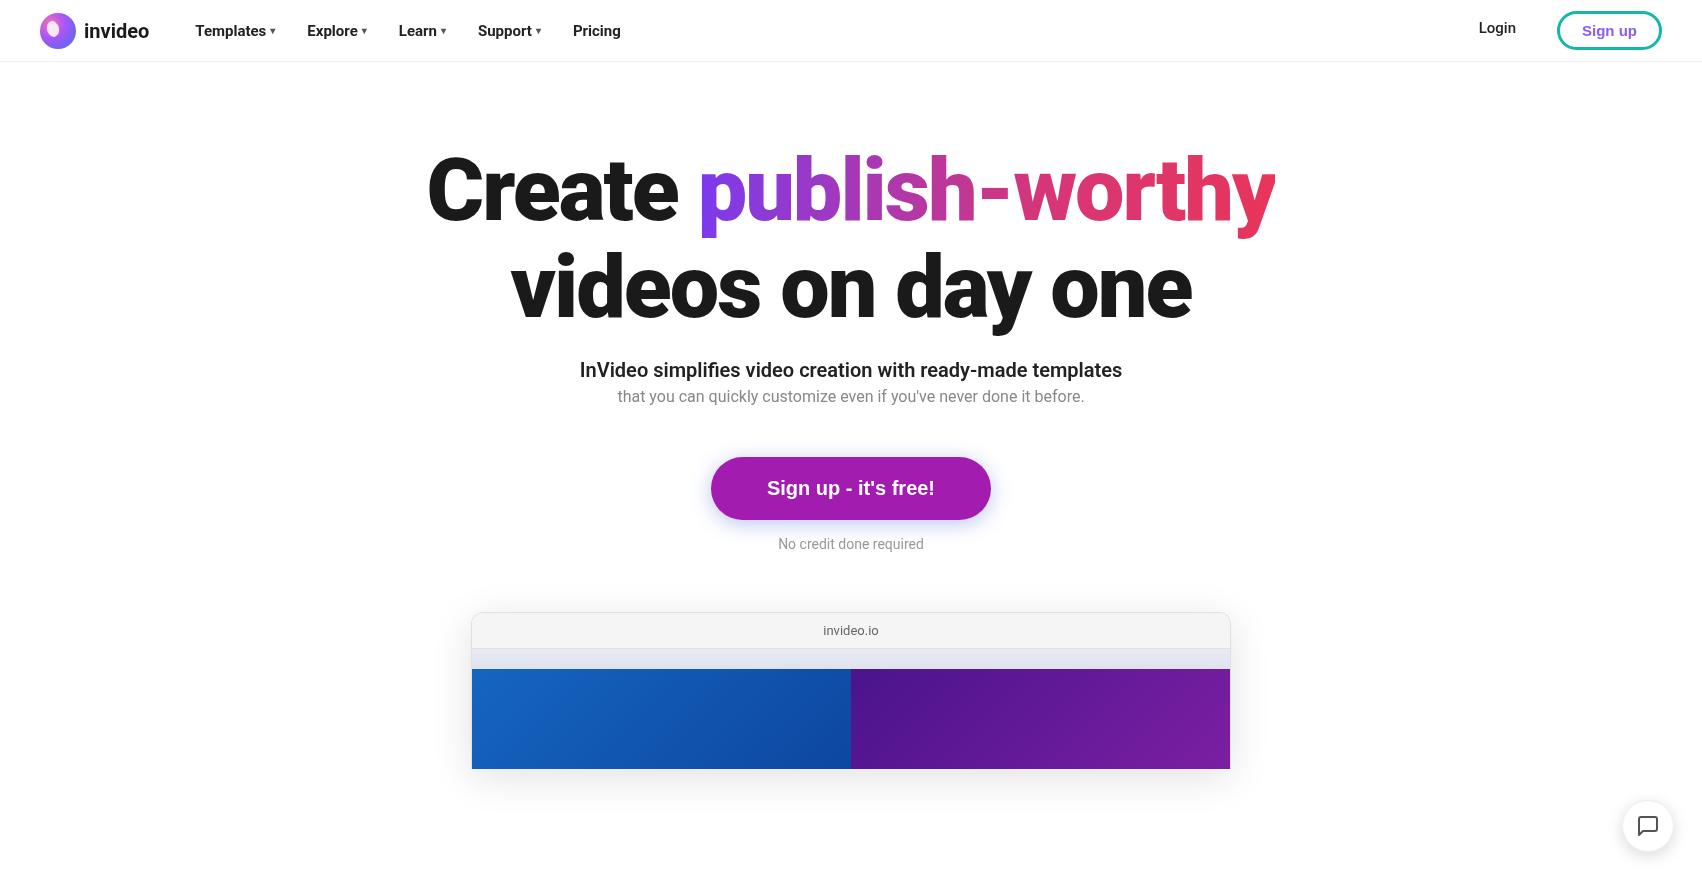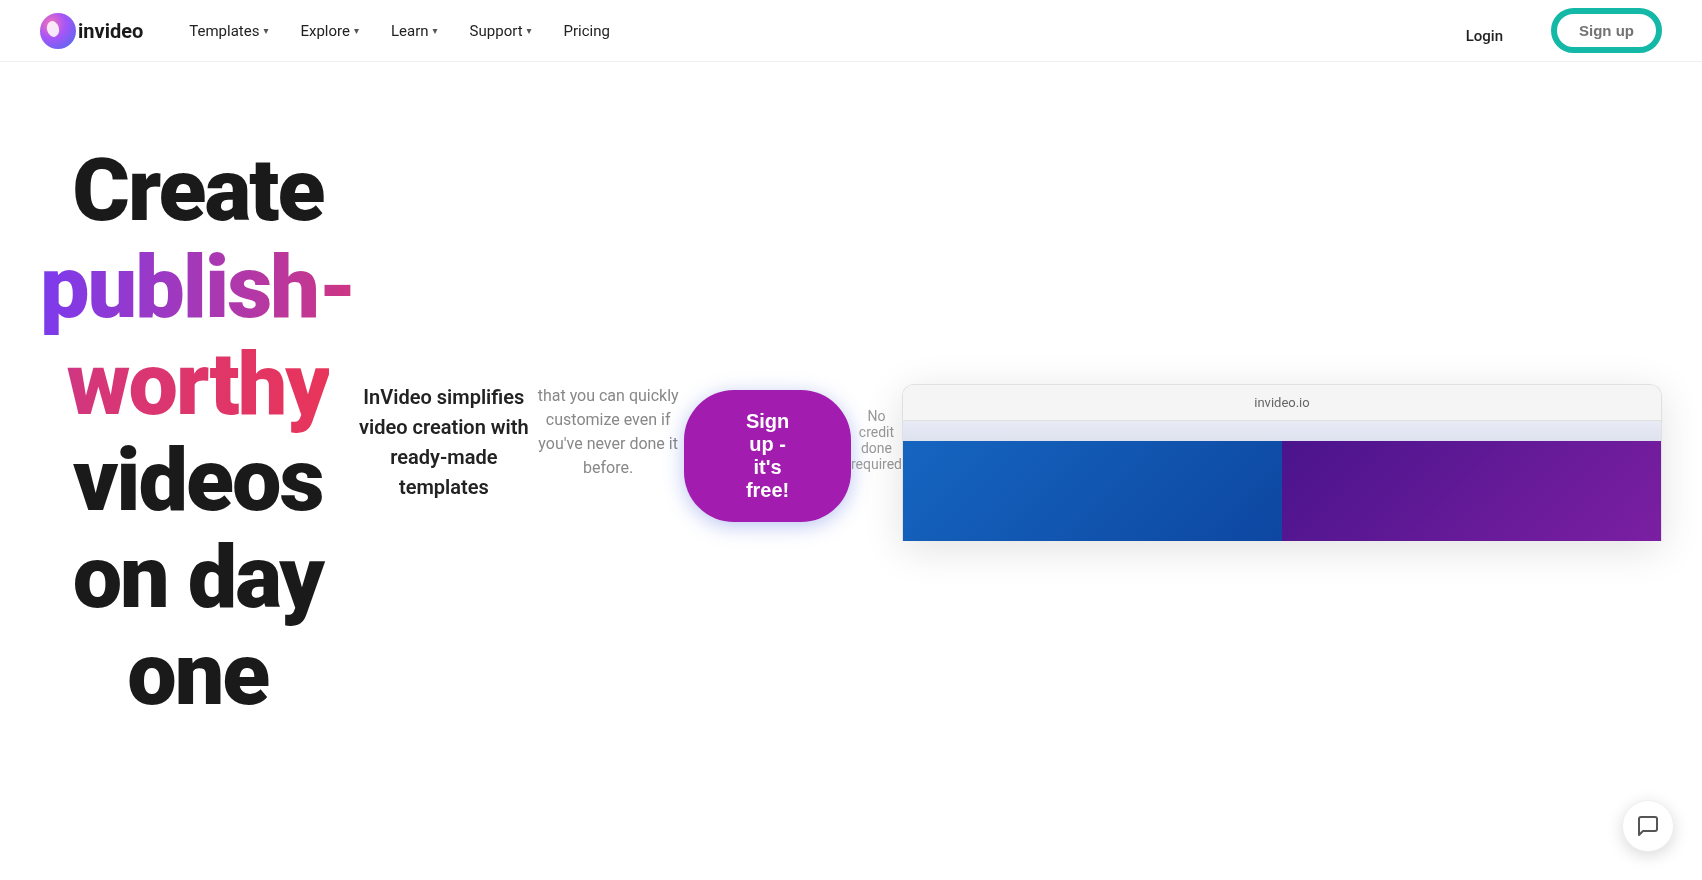--- a/index.html
+++ b/index.html
@@ -25,21 +25,21 @@
       border-bottom: 1px solid #f0f0f0;
       background: #fff;
       position: sticky;
       top: 0;
       z-index: 100;
     }
 
     .logo-area {
       display: flex;
       align-items: center;
-      gap: 2px;
+      gap: 8px;
       text-decoration: none;
       margin-right: 32px;
     }
 
     .logo-icon {
       width: 36px;
       height: 36px;
     }
 
     .logo-text {
@@ -57,62 +57,62 @@
 
     .nav-item {
       display: flex;
       align-items: center;
       gap: 4px;
       padding: 8px 14px;
       font-size: 15px;
       color: #222;
       cursor: pointer;
       border-radius: 6px;
-      font-weight: 400;
+      font-weight: 700;
       text-decoration: none;
       transition: background 0.15s;
     }
 
     .nav-item .chevron {
       font-size: 10px;
       color: #555;
     }
 
     .nav-right {
       display: flex;
-      align-items: flex-end;
-      gap: 32px;
+      align-items: flex-start;
+      gap: 25px;
     }
 
     .login-btn {
       font-size: 15px;
       color: #222;
       cursor: pointer;
       font-weight: 500;
       padding: 8px 16px;
       border-radius: 6px;
       transition: background 0.15s;
     }
 
     .signup-btn {
       font-size: 15px;
-      color: #737373;
+      color: #8b5cf6;
       font-weight: 600;
-      border: 6px solid #14b8a6;
+      border: 3px solid #14b8a6;
       padding: 8px 22px;
       border-radius: 24px;
       cursor: pointer;
       background: transparent;
       transition: background 0.15s, color 0.15s;
     }
 
     
     .hero {
       display: flex;
-      flex-direction: row;
+      flex-direction: column;
       align-items: center;
       text-align: center;
       padding: 80px 40px 0;
     }
 
     .hero-heading {
       font-size: 88px;
       font-weight: 900;
       line-height: 1.1;
       color: #1a1a1a;

